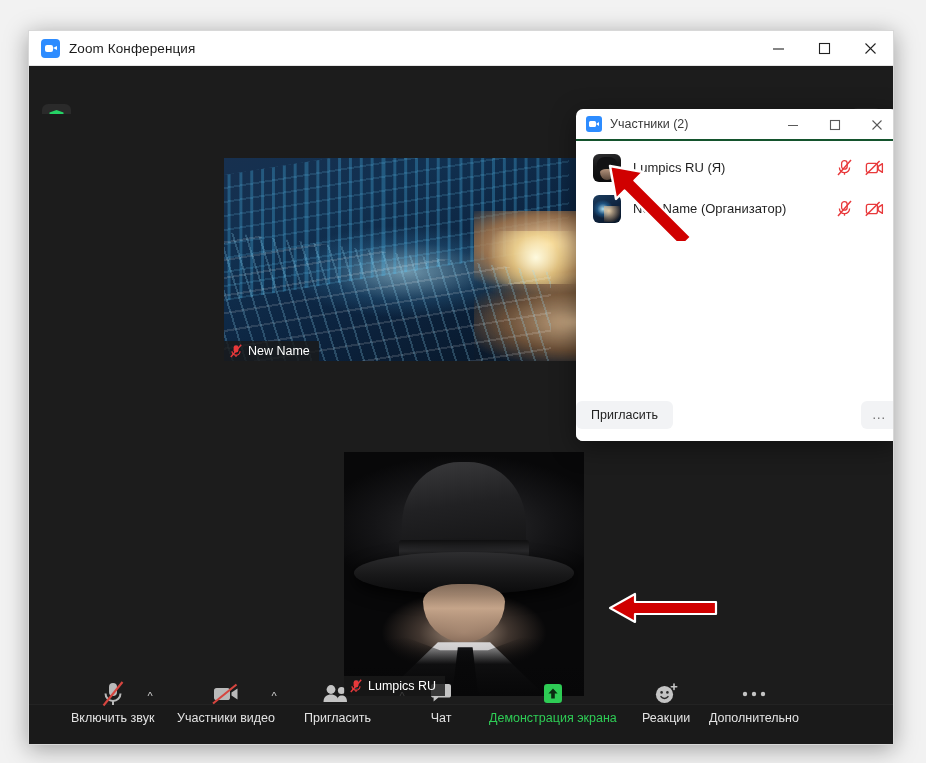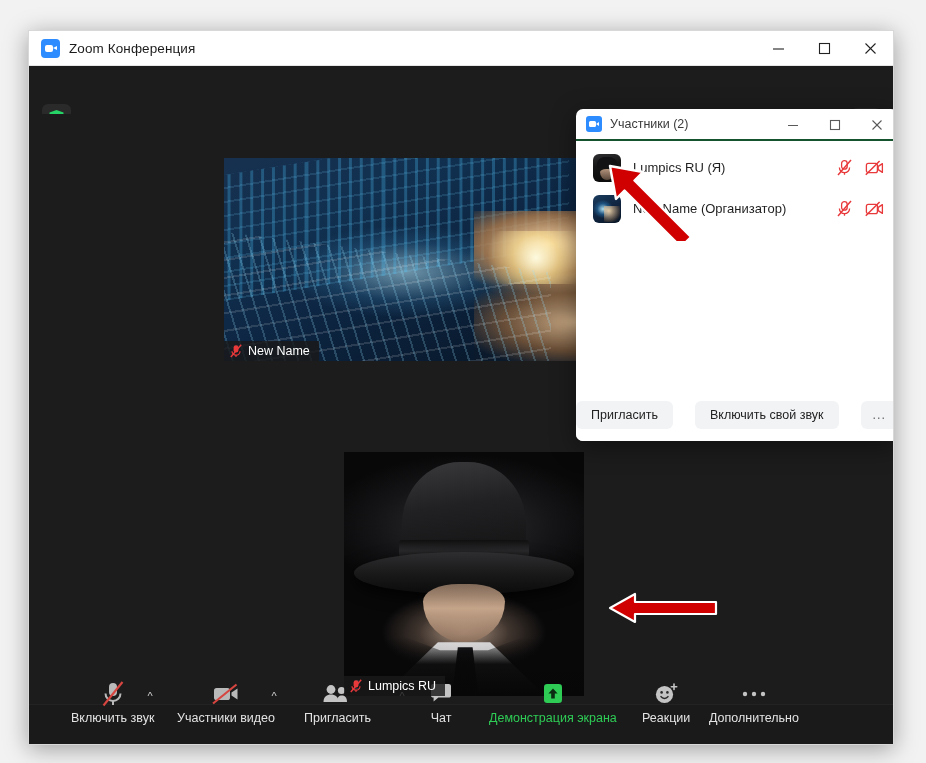--- a/index.html
+++ b/index.html
@@ -682,21 +682,20 @@
               <path d="M13.2 6.4 L17.4 3.6 V12.4 L13.2 9.6 Z" fill="none" stroke="#e8393b" stroke-width="1.3" stroke-linejoin="round"></path>
               <line x1="0.8" y1="14.8" x2="14.6" y2="1" stroke="#e8393b" stroke-width="1.5"></line>
             </svg>
           </div>
         </div>
 
       </div>
 
       <div id="panel-foot">
         <div class="pbtn">Пригласить</div>
-        <div class="pbtn">Включить свой звук</div>
         <div class="pbtn dots">...</div>
       </div>
 
     </div>
 
     <svg id="arrow-short" viewBox="0 0 90 82">
       <path d="M3 7 L36 13 L27.5 21.5 L84 78 L74 88 L17.5 31.5 L9 40 Z" fill="#d00000" stroke="#ffffff" stroke-width="2.4" stroke-linejoin="round"></path>
     </svg>
 
   </div>

